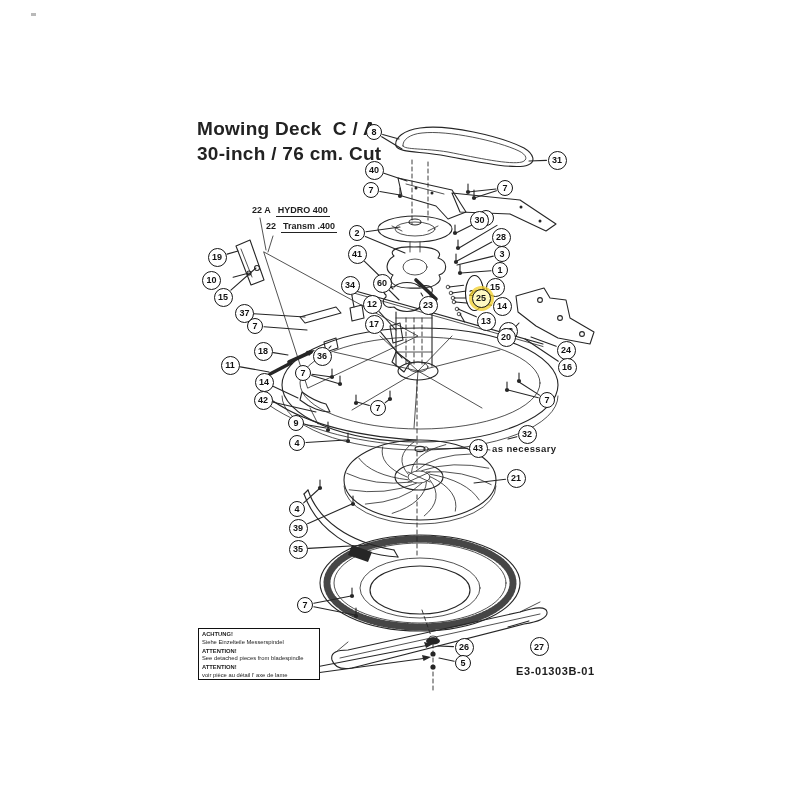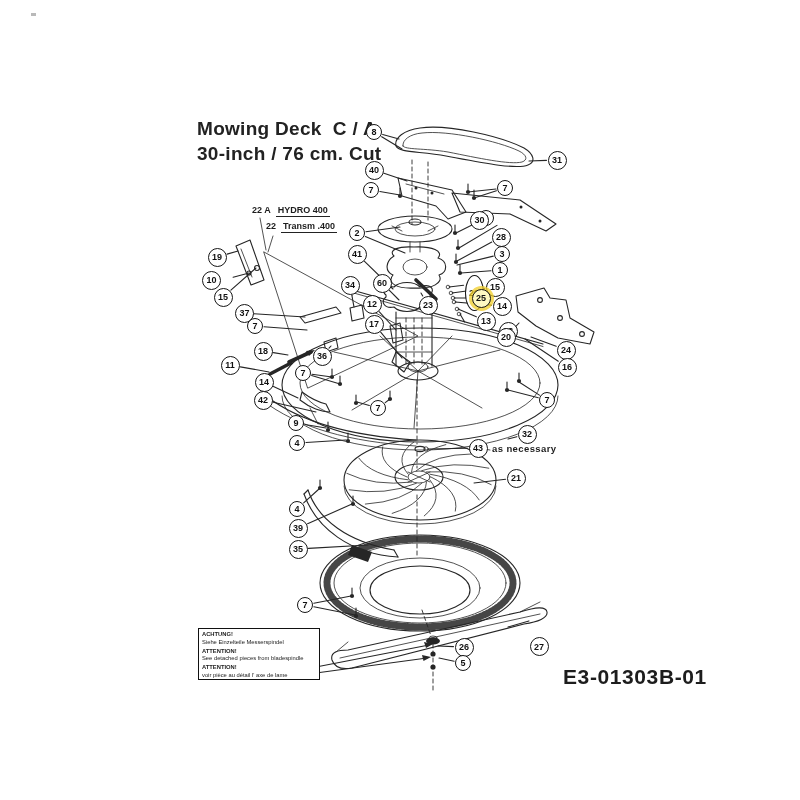--- a/index.html
+++ b/index.html
@@ -17,22 +17,22 @@
   .t1,.t2{position:absolute;font-size:19px;letter-spacing:.3px;font-weight:bold;
           color:#222;white-space:pre;}
   .t1{left:197px;top:118px;}
   .t2{left:197px;top:143px;}
   .vlbl{position:absolute;font-size:9px;font-weight:bold;white-space:nowrap;}
   .vlbl .u{border-bottom:1px solid #222;padding:0 2px 1px 2px;margin-left:5px;}
   .hydro{left:252px;top:205px;}
   .transm{left:266px;top:221px;}
   .asnec{position:absolute;left:492px;top:443px;font-size:9.5px;font-weight:bold;
          letter-spacing:.4px;}
-  .dwgnum{position:absolute;left:516px;top:665px;font-size:21px;font-weight:bold;
-          letter-spacing:.6px;margin-left:47px;}
+  .dwgnum{position:absolute;left:516px;top:665px;font-size:11px;font-weight:bold;
+          letter-spacing:.6px;}
   .warnbox{position:absolute;left:198px;top:628px;width:114px;height:46px;
            border:1.6px solid #111;padding:2px 3px;background:#fff;}
   .wl{font-size:5.8px;line-height:1.3;white-space:nowrap;color:#222;}
   .wl.b{font-weight:bold;margin-top:1.6px;}
   .wl.b:first-child{margin-top:0;}
   .callout{position:absolute;border:1.3px solid #161616;border-radius:50%;
            background:#fff;display:flex;align-items:center;justify-content:center;
            font-size:9px;font-weight:bold;color:#111;box-sizing:border-box;
            z-index:5;cursor:pointer;}
   .callout.hl{background:#fef9c3;box-shadow:0 0 0 3px rgba(240,205,40,.75);}

